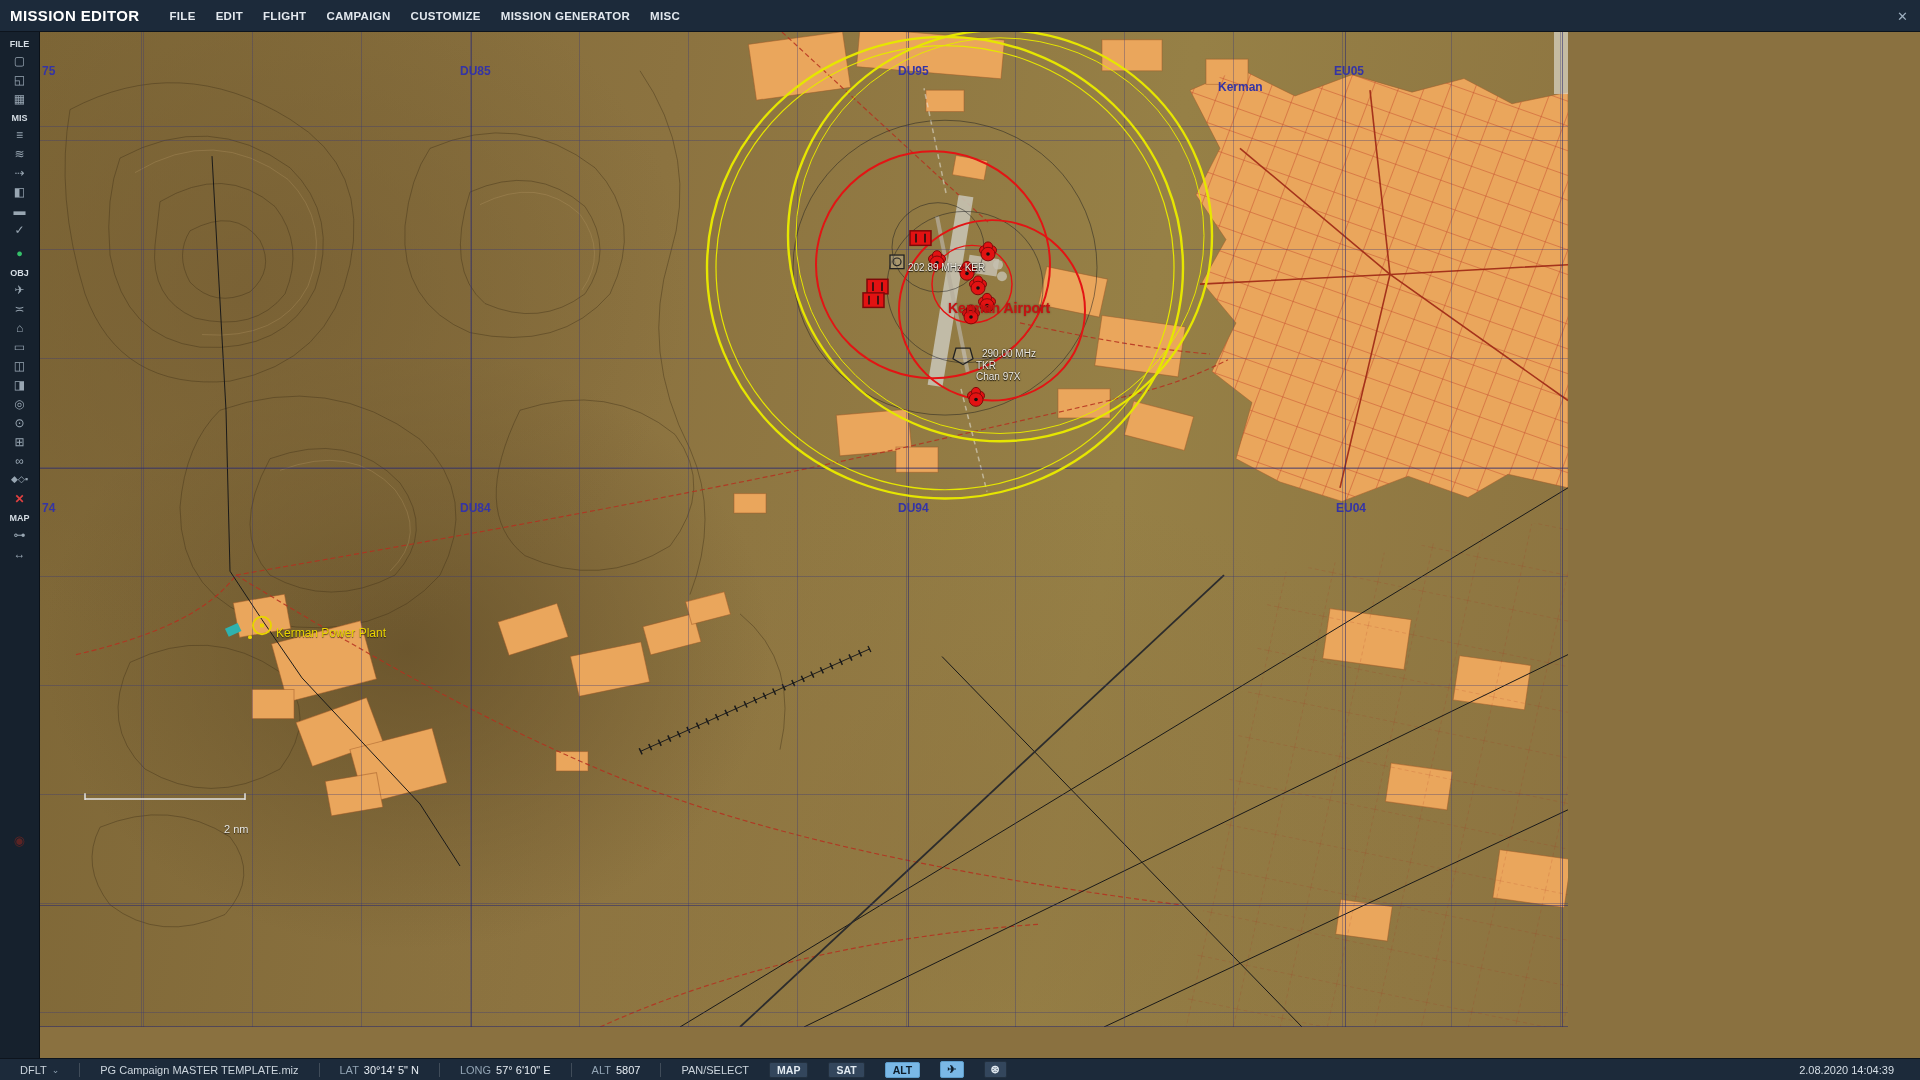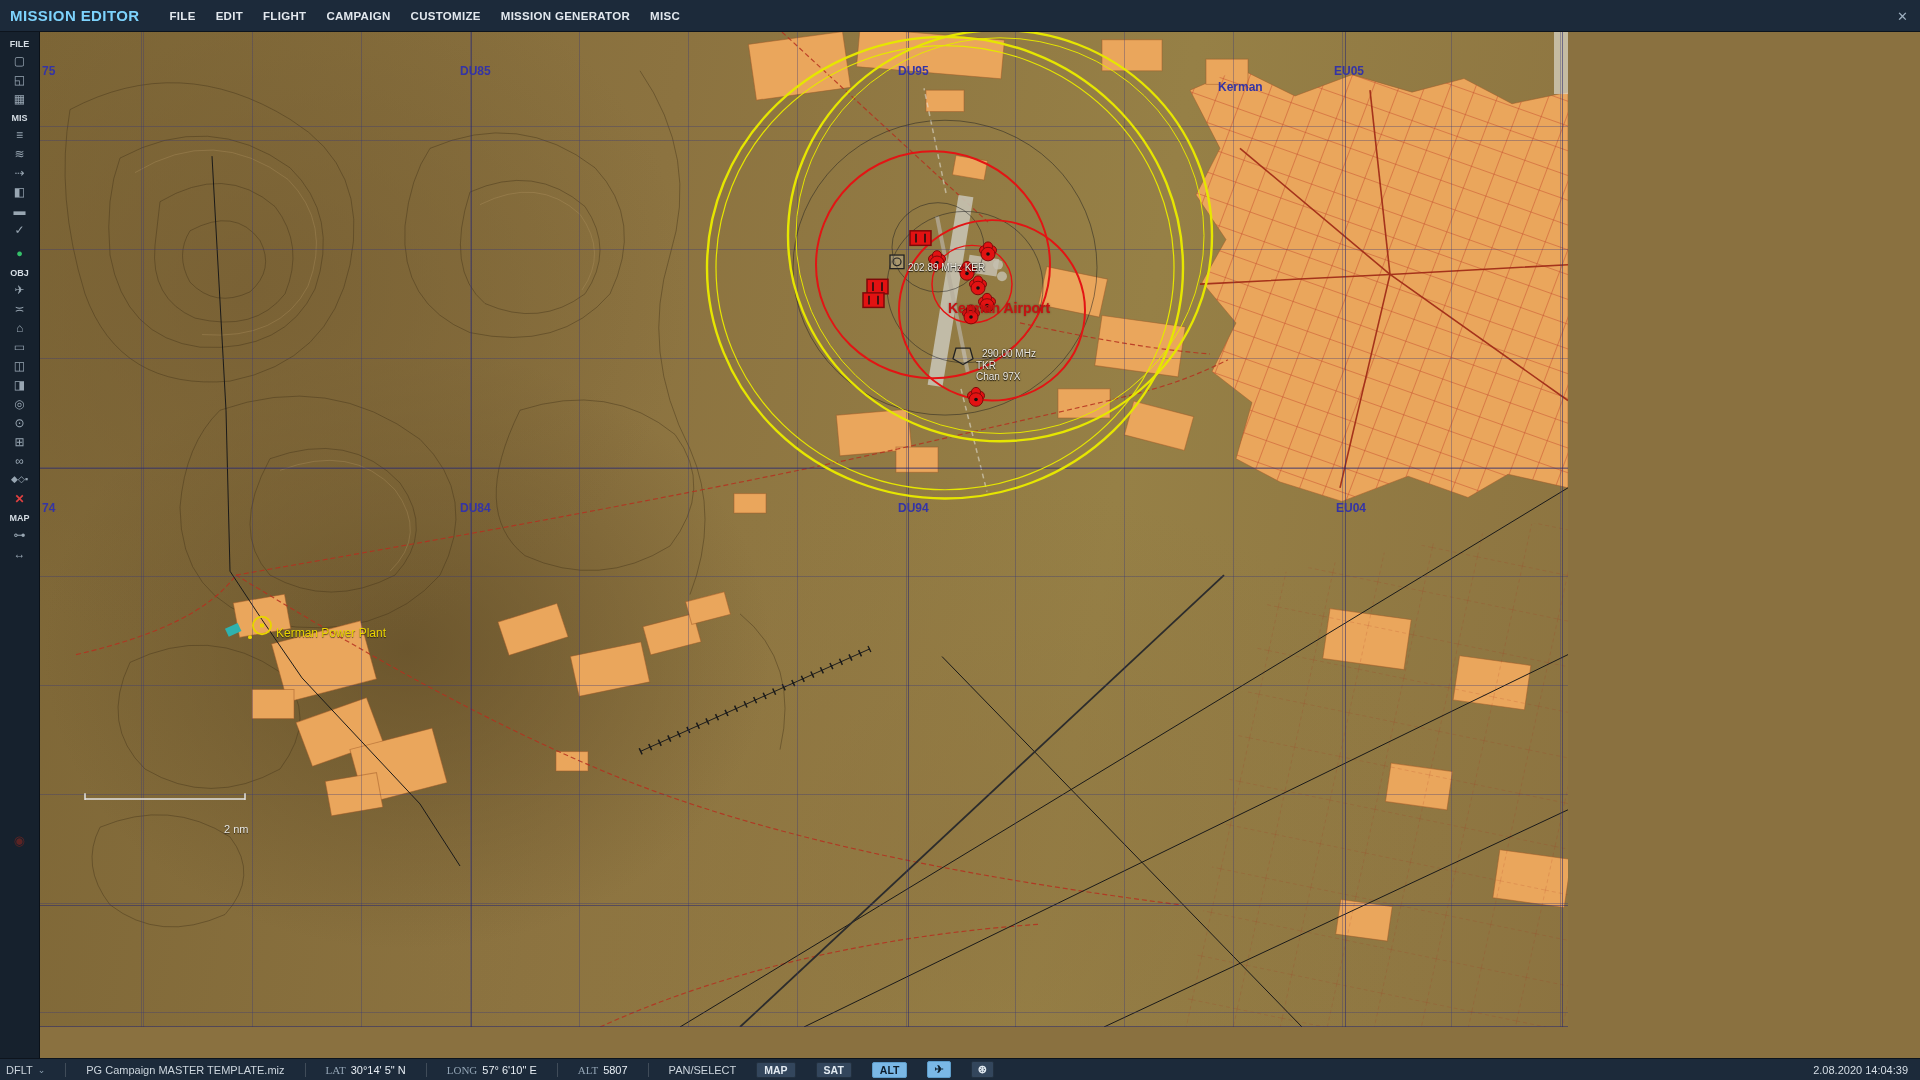--- a/index.html
+++ b/index.html
@@ -4,45 +4,45 @@
 <style>
   html,body{margin:0;padding:0;background:#000;}
   *{box-sizing:border-box;}
   .app{position:relative;width:1920px;height:1080px;overflow:hidden;
        font-family:"Liberation Sans",sans-serif;background:#8a7140;}
 
   
   .topbar{position:absolute;left:0;top:0;right:0;height:32px;background:#1c2a3a;
           display:flex;align-items:center;padding-left:10px;z-index:30;
           border-bottom:1px solid #0d141d;}
-  .app-title{color:#7dd3fc;font-size:15px;font-weight:bold;letter-spacing:.4px;}
+  .app-title{color:#ffffff;font-size:15px;font-weight:bold;letter-spacing:.4px;}
   .menus{display:flex;gap:20px;margin-left:30px;}
   .menu-item{color:#e2e8ee;font-size:11.5px;font-weight:bold;letter-spacing:.3px;cursor:default;}
   .win-close{position:absolute;right:12px;top:0;height:32px;display:flex;align-items:center;
              color:#9fb0c0;font-size:13px;}
 
   
   .toolbar{position:absolute;left:0;top:32px;bottom:22px;width:40px;background:#16212d;
            border-right:1px solid #0b1118;z-index:25;display:flex;flex-direction:column;
            align-items:center;padding-top:2px;}
   .tsec-label{color:#d5dde4;font-size:9px;font-weight:bold;margin:5px 0 2px;}
   .tool-btn{width:28px;height:17px;display:flex;align-items:center;justify-content:center;
             color:#98a6b2;font-size:12px;line-height:1;margin:1px 0;cursor:default;}
   .tool-btn.small{font-size:9px;}
   .tool-btn.green{color:#35c06a;font-size:11px;}
   .tool-btn.red{color:#e04040;font-weight:bold;}
   .ed-logo{position:absolute;bottom:210px;color:#5c2424;font-size:13px;}
 
   
   .statusbar{position:absolute;left:0;right:0;bottom:0;height:22px;background:#1c2a3a;
              border-top:1px solid #0d141d;display:flex;align-items:center;z-index:30;
-             font-size:11px;color:#ccd5dd;padding:0 6px;gap:20px;}
+             font-size:11px;color:#ccd5dd;padding:0 20px;gap:20px;}
   .sb-item{display:flex;align-items:center;gap:5px;white-space:nowrap;}
   .sb-sep{width:1px;height:14px;background:rgba(255,255,255,.16);}
-  .sb-label{color:#92a4b4;font-family:Liberation Serif, serif;}
+  .sb-label{color:#92a4b4;}
   .sb-value{color:#e8eef4;}
   .caret{font-size:9px;color:#8fa2b2;}
   .sb-btn{background:#33465c;border:1px solid #22303f;color:#e2eaf1;font-size:10.5px;
           font-weight:bold;padding:1px 7px;border-radius:2px;font-family:inherit;cursor:default;}
   .sb-btn.active{background:#7ab8e6;color:#0e1d2b;border-color:#5d9cc9;}
   .sb-btn.iconbtn{padding:1px 6px;font-size:11px;}
   .sb-time{margin-left:auto;color:#d6dee6;padding-right:6px;}
 
   
   .map{position:absolute;left:40px;top:32px;width:1528px;height:995px;overflow:hidden;

